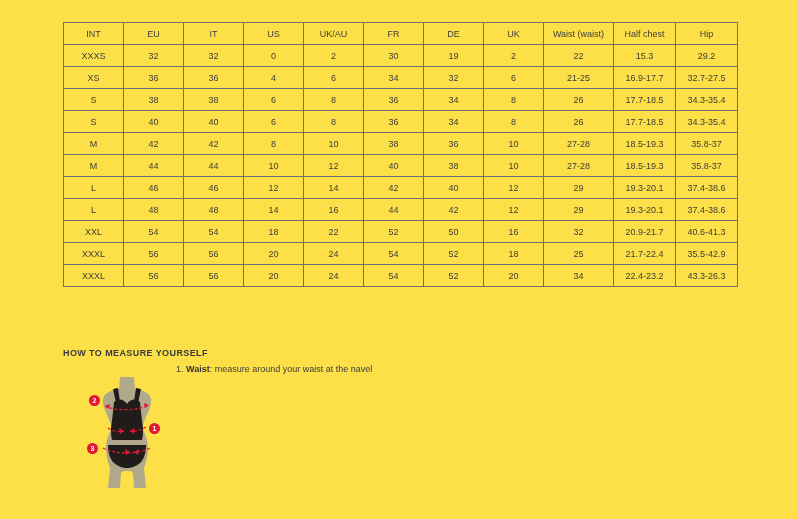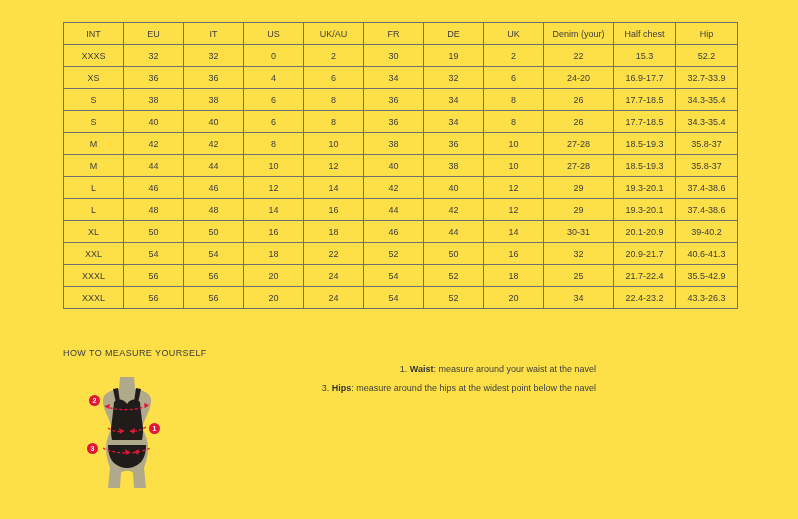--- a/index.html
+++ b/index.html
@@ -12,31 +12,31 @@
   table.size-table { width:674px; border-collapse:collapse; table-layout:fixed; }
   table.size-table th, table.size-table td {
     border:1px solid #6f6f6f; height:22px; font-size:9px; font-weight:normal;
     text-align:center; vertical-align:middle; color:#3d3d3d; padding:0 1px;
     white-space:nowrap; overflow:hidden;
   }
   col.c-std { width:60px; } col.c-denim { width:70px; } col.c-wide { width:62px; }
 
   
   .measure-title { position:absolute; left:63px; top:348px; font-size:9px;
-    font-weight:normal; letter-spacing:0.4px; color:#3a3a3a;text-align:right; }
+    font-weight:bold; letter-spacing:0.4px; color:#3a3a3a;text-align:right; }
   .figure-box { position:absolute; left:82px; top:374px; width:90px; height:118px; }
   .figure-box svg { position:absolute; left:0; top:0; }
   .marker { position:absolute; width:11px; height:11px; border-radius:50%;
     background:#e01735; color:#fff; font-size:7px; font-weight:bold; line-height:11px;
     text-align:center; }
   .marker-2 { left:7px;  top:21px; }
   .marker-1 { left:67px; top:49px; }
   .marker-3 { left:5px;  top:69px; }
 
-  .instructions { position:absolute; left:176px; top:364px; width:420px;text-align:right; }
+  .instructions { position:absolute; left:176px; top:364px; width:420px; }
   .instr { font-size:9px; line-height:11px; margin-bottom:8px; color:#3d3d3d; }
   .instr b { color:#333; }
 </style>
 </head>
 <body>
 
 <div class="page">
 
   <div class="size-table-wrap">
     <table class="size-table">
@@ -56,51 +56,51 @@
       <thead>
         <tr id="size-head-row">
             <th>INT</th>
             <th>EU</th>
             <th>IT</th>
             <th>US</th>
             <th>UK/AU</th>
             <th>FR</th>
             <th>DE</th>
             <th>UK</th>
-            <th>Denim (your)</th>
+            <th>Waist (waist)</th>
             <th>Half chest</th>
             <th>Hip</th>
           </tr>
       </thead>
       <tbody id="size-body">
           <tr>
             <td>XXXS</td>
             <td>32</td>
             <td>32</td>
             <td>0</td>
             <td>2</td>
             <td>30</td>
             <td>19</td>
             <td>2</td>
             <td>22</td>
             <td>15.3</td>
-            <td>52.2</td>
+            <td>29.2</td>
           </tr>
           <tr>
             <td>XS</td>
             <td>36</td>
             <td>36</td>
             <td>4</td>
             <td>6</td>
             <td>34</td>
             <td>32</td>
             <td>6</td>
-            <td>24-20</td>
+            <td>21-25</td>
             <td>16.9-17.7</td>
-            <td>32.7-33.9</td>
+            <td>32.7-27.5</td>
           </tr>
           <tr>
             <td>S</td>
             <td>38</td>
             <td>38</td>
             <td>6</td>
             <td>8</td>
             <td>36</td>
             <td>34</td>
             <td>8</td>
@@ -165,33 +165,20 @@
             <td>48</td>
             <td>48</td>
             <td>14</td>
             <td>16</td>
             <td>44</td>
             <td>42</td>
             <td>12</td>
             <td>29</td>
             <td>19.3-20.1</td>
             <td>37.4-38.6</td>
-          </tr>
-          <tr>
-            <td>XL</td>
-            <td>50</td>
-            <td>50</td>
-            <td>16</td>
-            <td>18</td>
-            <td>46</td>
-            <td>44</td>
-            <td>14</td>
-            <td>30-31</td>
-            <td>20.1-20.9</td>
-            <td>39-40.2</td>
           </tr>
           <tr>
             <td>XXL</td>
             <td>54</td>
             <td>54</td>
             <td>18</td>
             <td>22</td>
             <td>52</td>
             <td>50</td>
             <td>16</td>
@@ -271,16 +258,15 @@
         <polygon points="52,78 57,75 56,81"></polygon>
       </g>
     </svg>
     <div class="marker marker-2">2</div>
     <div class="marker marker-1">1</div>
     <div class="marker marker-3">3</div>
   </div>
 
   <div class="instructions" id="instructions">
       <div class="instr"><span>1. </span><b>Waist</b><span>: measure around your waist at the navel</span></div>
-      <div class="instr"><span>3. </span><b>Hips</b><span>: measure around the hips at the widest point below the navel</span></div>
     </div>
 
 </div>
 
 </body></html>

